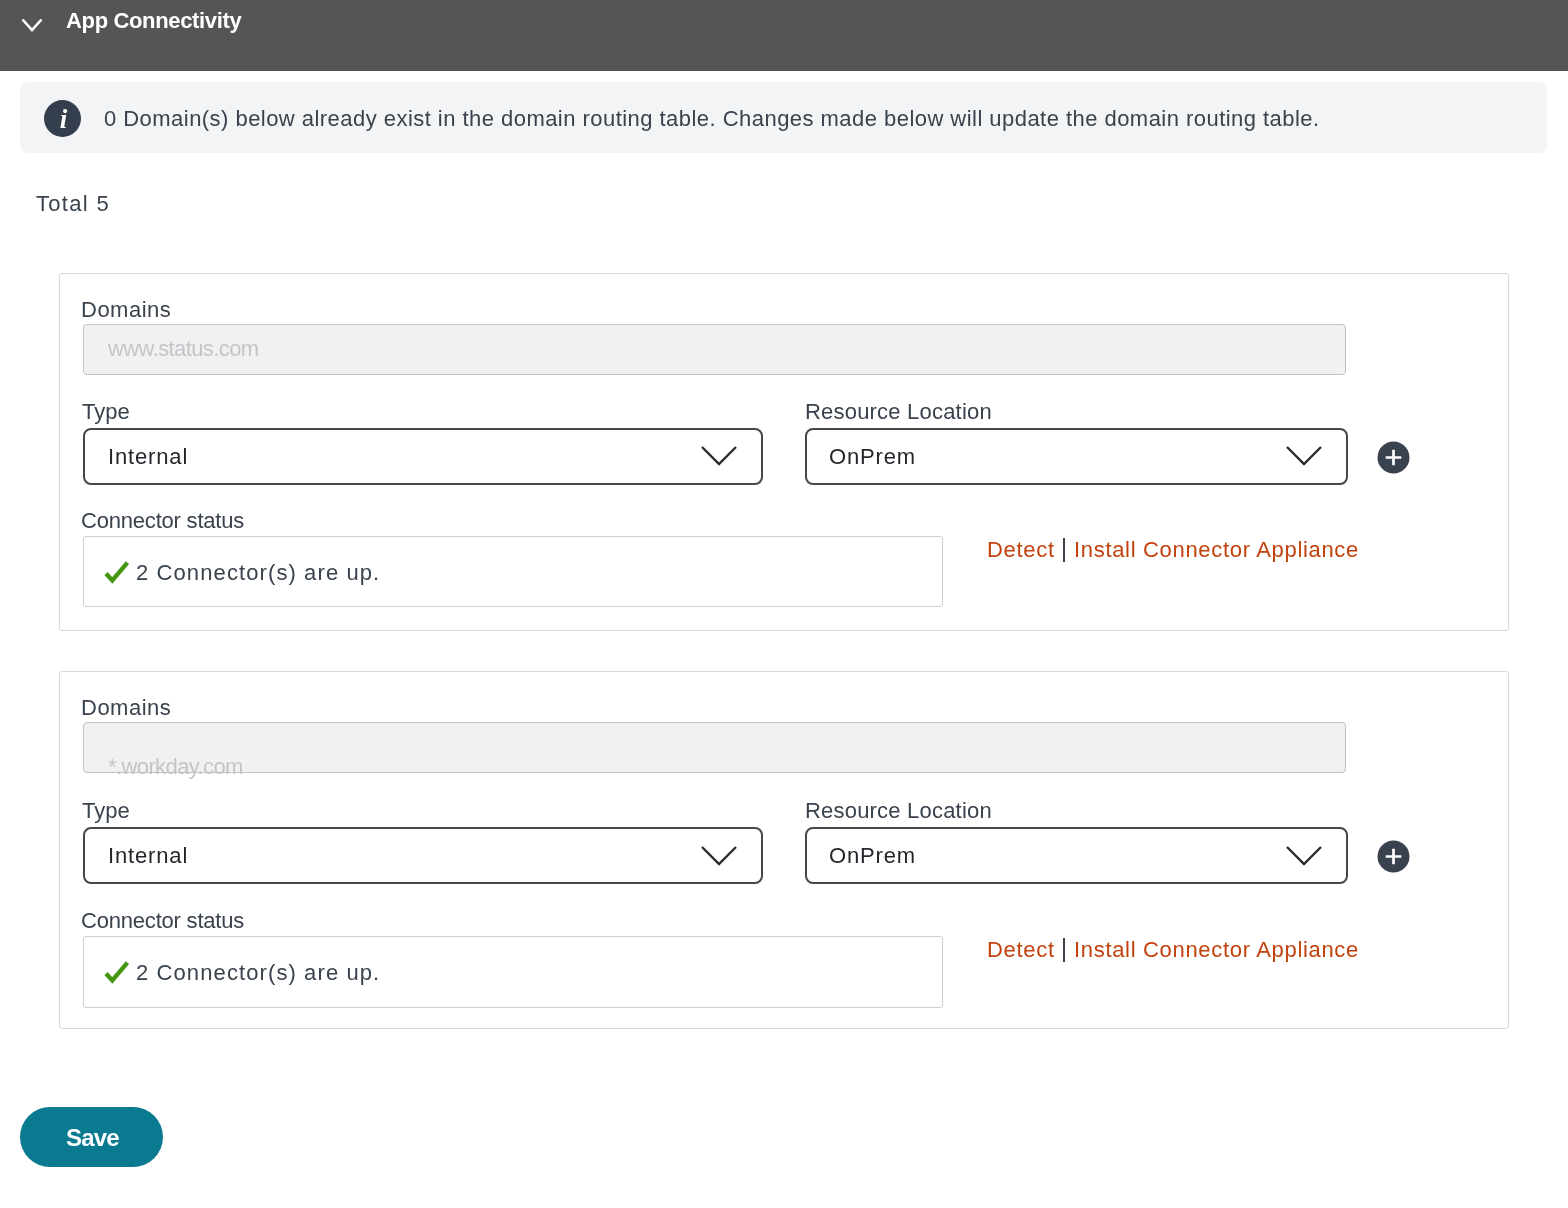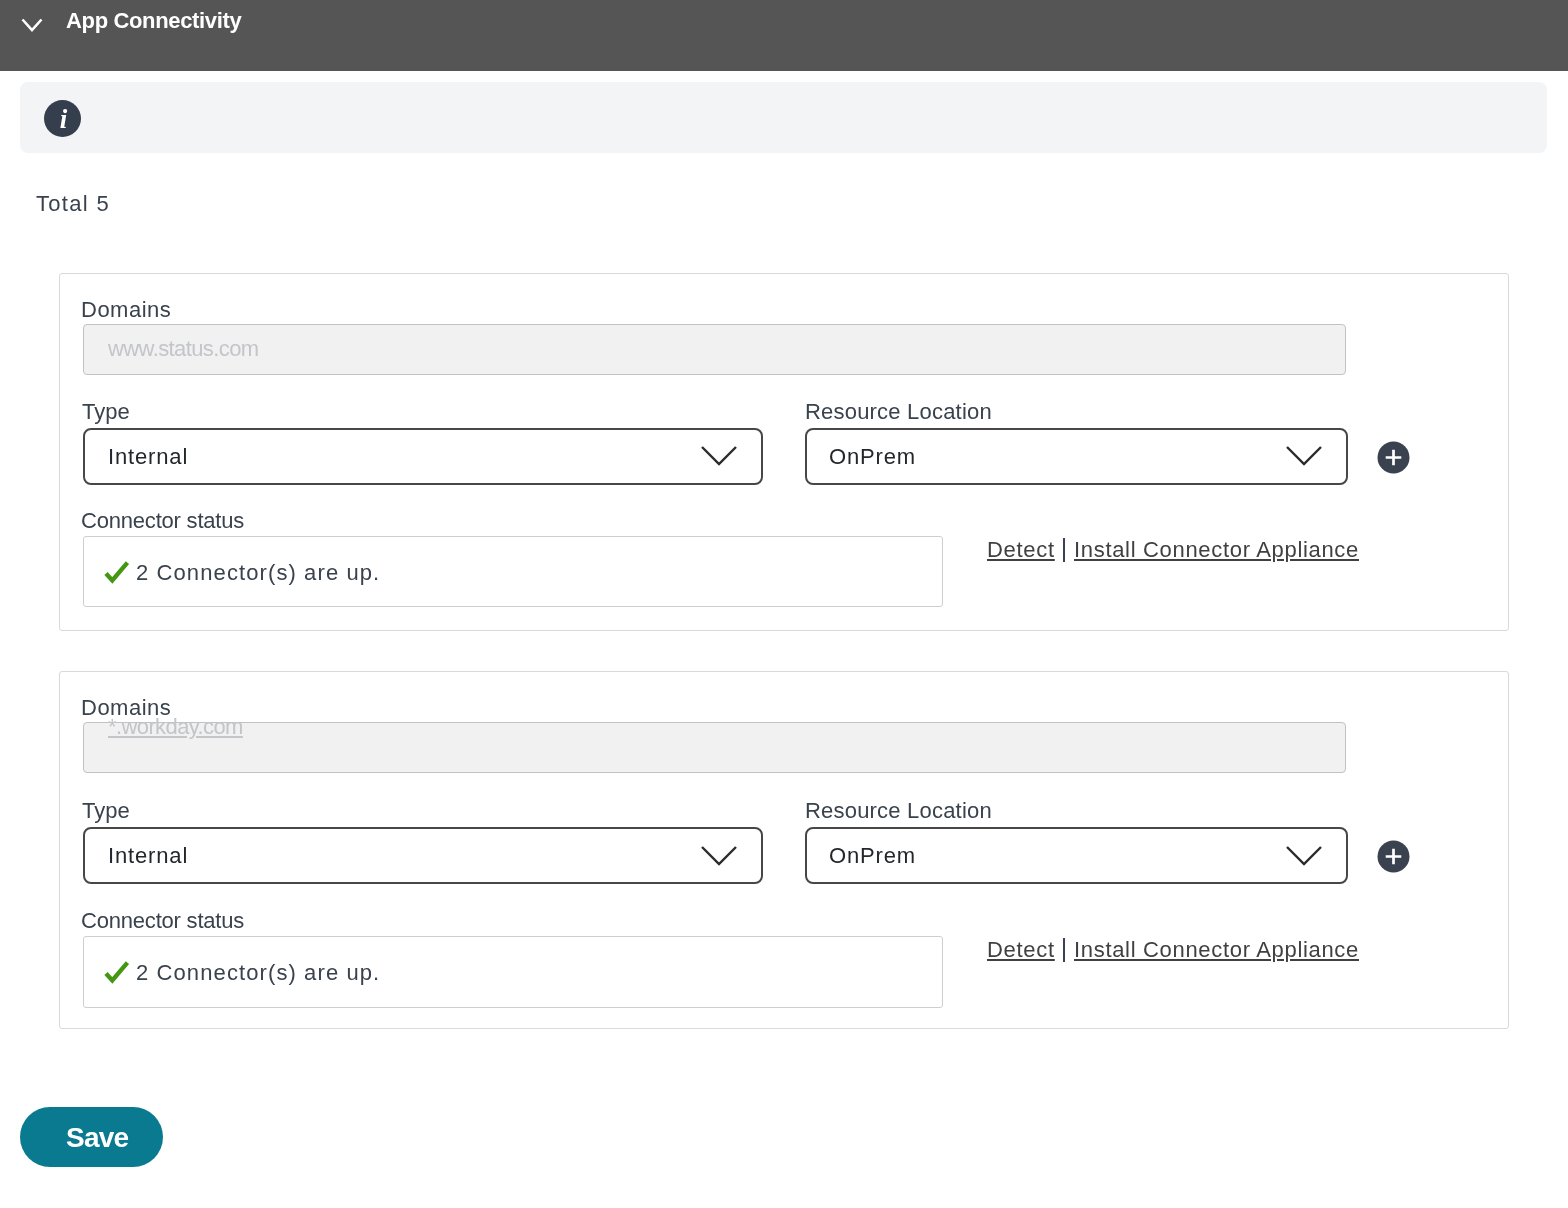--- a/index.html
+++ b/index.html
@@ -1,37 +1,38 @@
 <!DOCTYPE html>
 <html><head>
 <meta charset="utf-8">
 <style>
   * { margin:0; padding:0; box-sizing:border-box; }
   html,body { width:1568px; height:1208px; background:#fff; }
   body { font-family:"Liberation Sans", sans-serif; color:#39424D; }
   #page { position:relative; width:1568px; height:1208px; overflow:hidden; }
   .abs { position:absolute; }
   .t22 { font-size:22px; line-height:22px; white-space:nowrap; }
-  .lnk { color:#404040; text-decoration:underline; text-underline-offset:2px; text-decoration-thickness:2.4px; }
+  .lnk { color:#c2410c; text-underline-offset:2px; text-decoration-thickness:2.4px; }
 </style>
 </head>
 <body>
 <div id="page">
 
   <div class="abs" style="left:0;top:0;width:1568px;height:71px;background:#555555;"></div>
   <svg class="abs" style="left:21px;top:18px;" width="22" height="16" viewBox="0 0 22 16">
     <path d="M1.5 1.5 L11 12 L20.5 1.5" fill="none" stroke="#ffffff" stroke-width="2.6"></path>
   </svg>
   <div class="abs t22" style="left:66px;top:10px;font-weight:bold;color:#ffffff;letter-spacing:-0.35px;">App Connectivity</div>
 
   <div class="abs" style="left:20px;top:82px;width:1527px;height:71px;background:#f3f4f6;border-radius:8px;"></div>
   <svg class="abs" style="left:44px;top:100px;" width="37" height="37" viewBox="0 0 37 37">
     <circle cx="18.5" cy="18.5" r="18.5" fill="#353E4D"></circle>
     <text x="19.5" y="27.5" font-family="Liberation Serif, serif" font-style="italic" font-weight="bold" font-size="27" fill="#ffffff" text-anchor="middle">i</text>
   </svg>
+  <div class="abs t22" style="left:104px;top:108px;letter-spacing:0.46px;">0 Domain(s) below already exist in the domain routing table. Changes made below will update the domain routing table.</div>
 
   <div class="abs t22" style="left:36px;top:193px;letter-spacing:1.3px;">Total 5</div>
 
   <div class="abs" style="left:59px;top:273px;width:1450px;height:358px;border:1px solid #d9d9d9;border-radius:3px;background:#fff;"></div>
   <div class="abs t22" style="left:81px;top:299px;letter-spacing:0.5px;">Domains</div>
   <div class="abs" style="left:83px;top:324px;width:1263px;height:51px;background:#f1f1f2;border:1px solid #c2c2c4;border-radius:4px;"></div>
   <div class="abs t22" style="left:108px;top:338px;color:#c3c5c9;letter-spacing:-0.6px;">www.status.com</div>
 
   <div class="abs t22" style="left:82px;top:401px;">Type</div>
   <div class="abs" style="left:83px;top:428px;width:680px;height:57px;border:2px solid #474747;border-radius:8px;background:#fff;"></div>
@@ -57,21 +58,21 @@
     <path d="M4 15.6 L10.3 22.5 L25.4 4.7" fill="none" stroke="#459712" stroke-width="4.4"></path>
   </svg>
   <div class="abs t22" style="left:136px;top:562px;letter-spacing:1.1px;">2 Connector(s) are up.</div>
   <div class="abs t22 lnk" style="left:987px;top:539px;letter-spacing:0.7px;">Detect</div>
   <div class="abs" style="left:1063px;top:538px;width:2.2px;height:23.5px;background:#394151;"></div>
   <div class="abs t22 lnk" style="left:1074px;top:539px;letter-spacing:0.68px;">Install Connector Appliance</div>
 
   <div class="abs" style="left:59px;top:671px;width:1450px;height:358px;border:1px solid #d9d9d9;border-radius:3px;background:#fff;"></div>
   <div class="abs t22" style="left:81px;top:697px;letter-spacing:0.5px;">Domains</div>
   <div class="abs" style="left:83px;top:722px;width:1263px;height:51px;background:#f1f1f2;border:1px solid #c2c2c4;border-radius:4px;"></div>
-  <div class="abs t22" style="left:108px;top:716px;color:#c3c5c9;letter-spacing:-0.6px;text-decoration:underline;">*.workday.com</div>
+  <div class="abs t22" style="left:108px;top:756px;color:#c3c5c9;letter-spacing:-0.6px;">*.workday.com</div>
 
   <div class="abs t22" style="left:82px;top:800px;">Type</div>
   <div class="abs" style="left:83px;top:827px;width:680px;height:57px;border:2px solid #474747;border-radius:8px;background:#fff;"></div>
   <div class="abs t22" style="left:108px;top:845px;color:#23272c;letter-spacing:0.85px;">Internal</div>
   <svg class="abs" style="left:700px;top:844.5px;" width="38" height="22" viewBox="0 0 38 22">
     <path d="M2 2 L19 19 L36 2" fill="none" stroke="#2b2b2b" stroke-width="2.4"></path>
   </svg>
 
   <div class="abs t22" style="left:805px;top:800px;letter-spacing:0.2px;">Resource Location</div>
   <div class="abs" style="left:805px;top:827px;width:543px;height:57px;border:2px solid #474747;border-radius:8px;background:#fff;"></div>
@@ -88,15 +89,15 @@
   <div class="abs" style="left:83px;top:936px;width:860px;height:71.5px;border:1px solid #cfcfcf;border-radius:3px;background:#fff;"></div>
   <svg class="abs" style="left:102px;top:958px;" width="30" height="28" viewBox="0 0 30 28">
     <path d="M4 15.6 L10.3 22.5 L25.4 4.7" fill="none" stroke="#459712" stroke-width="4.4"></path>
   </svg>
   <div class="abs t22" style="left:136px;top:962px;letter-spacing:1.1px;">2 Connector(s) are up.</div>
   <div class="abs t22 lnk" style="left:987px;top:939px;letter-spacing:0.7px;">Detect</div>
   <div class="abs" style="left:1063px;top:938px;width:2.2px;height:23.5px;background:#394151;"></div>
   <div class="abs t22 lnk" style="left:1074px;top:939px;letter-spacing:0.68px;">Install Connector Appliance</div>
 
   <div class="abs" style="left:20px;top:1107px;width:143px;height:60px;background:#0a7a91;border-radius:30px;"></div>
-  <div class="abs" style="left:66px;top:1126px;font-size:28px;line-height:24px;font-weight:bold;color:#ffffff;letter-spacing:-0.8px;">Save</div>
+  <div class="abs" style="left:66px;top:1126px;font-size:24px;line-height:24px;font-weight:bold;color:#ffffff;letter-spacing:-0.8px;">Save</div>
 
 </div>
 
 </body></html>

